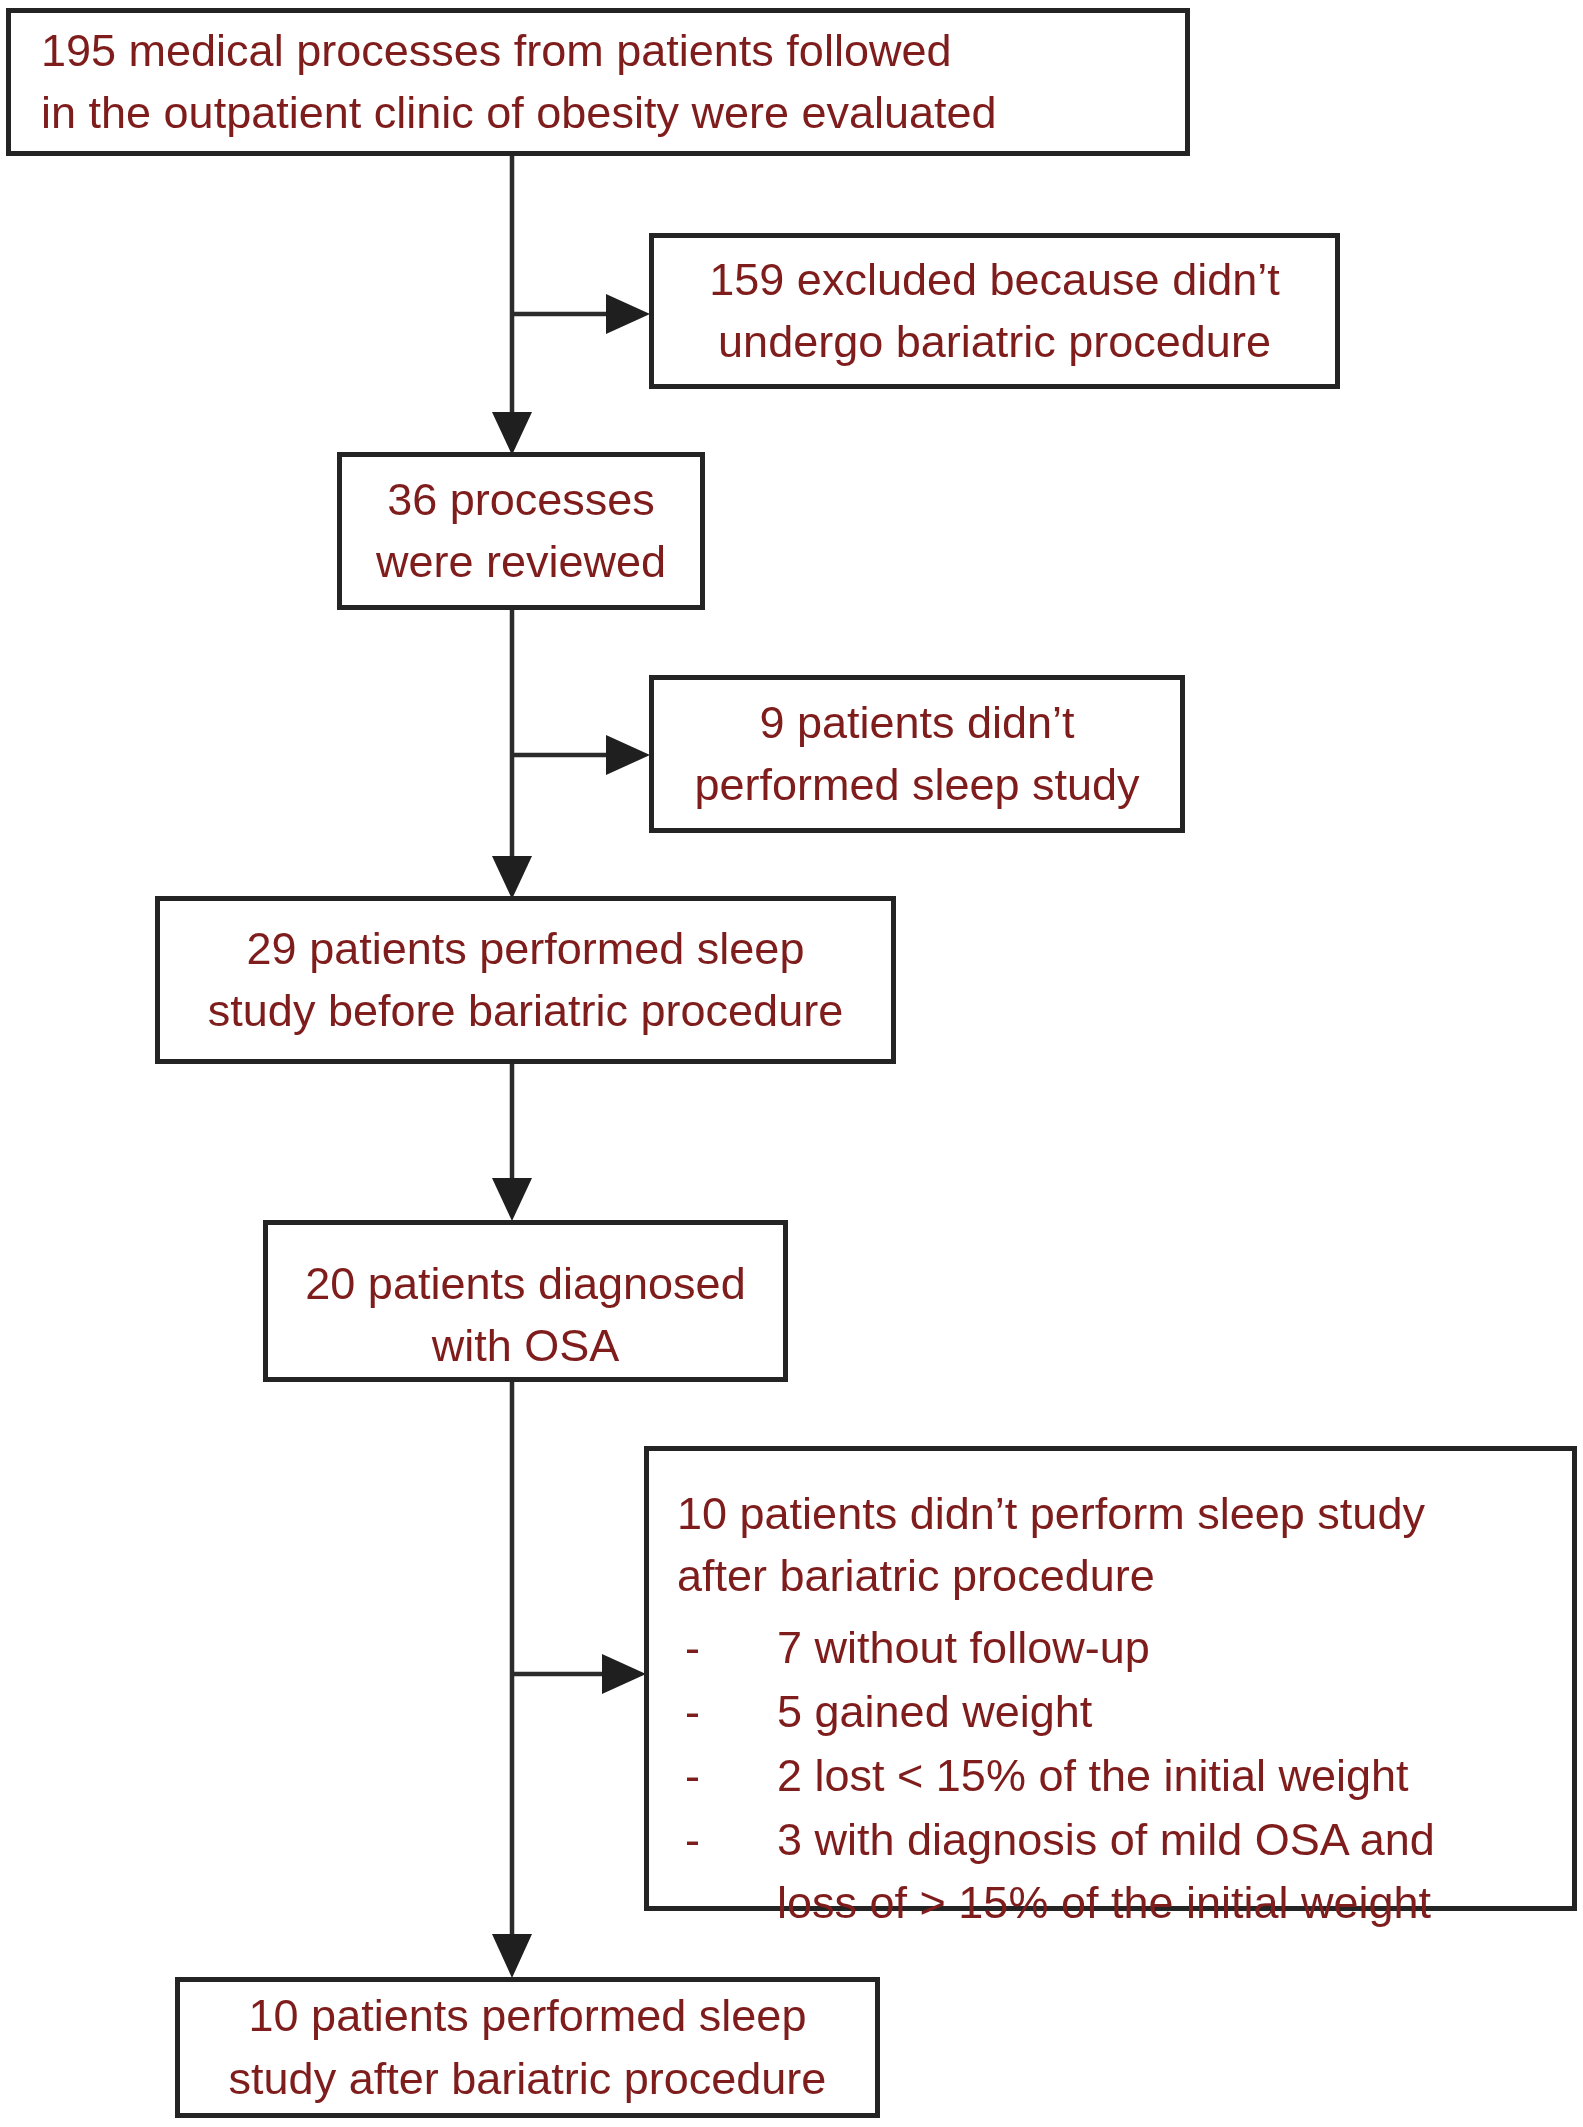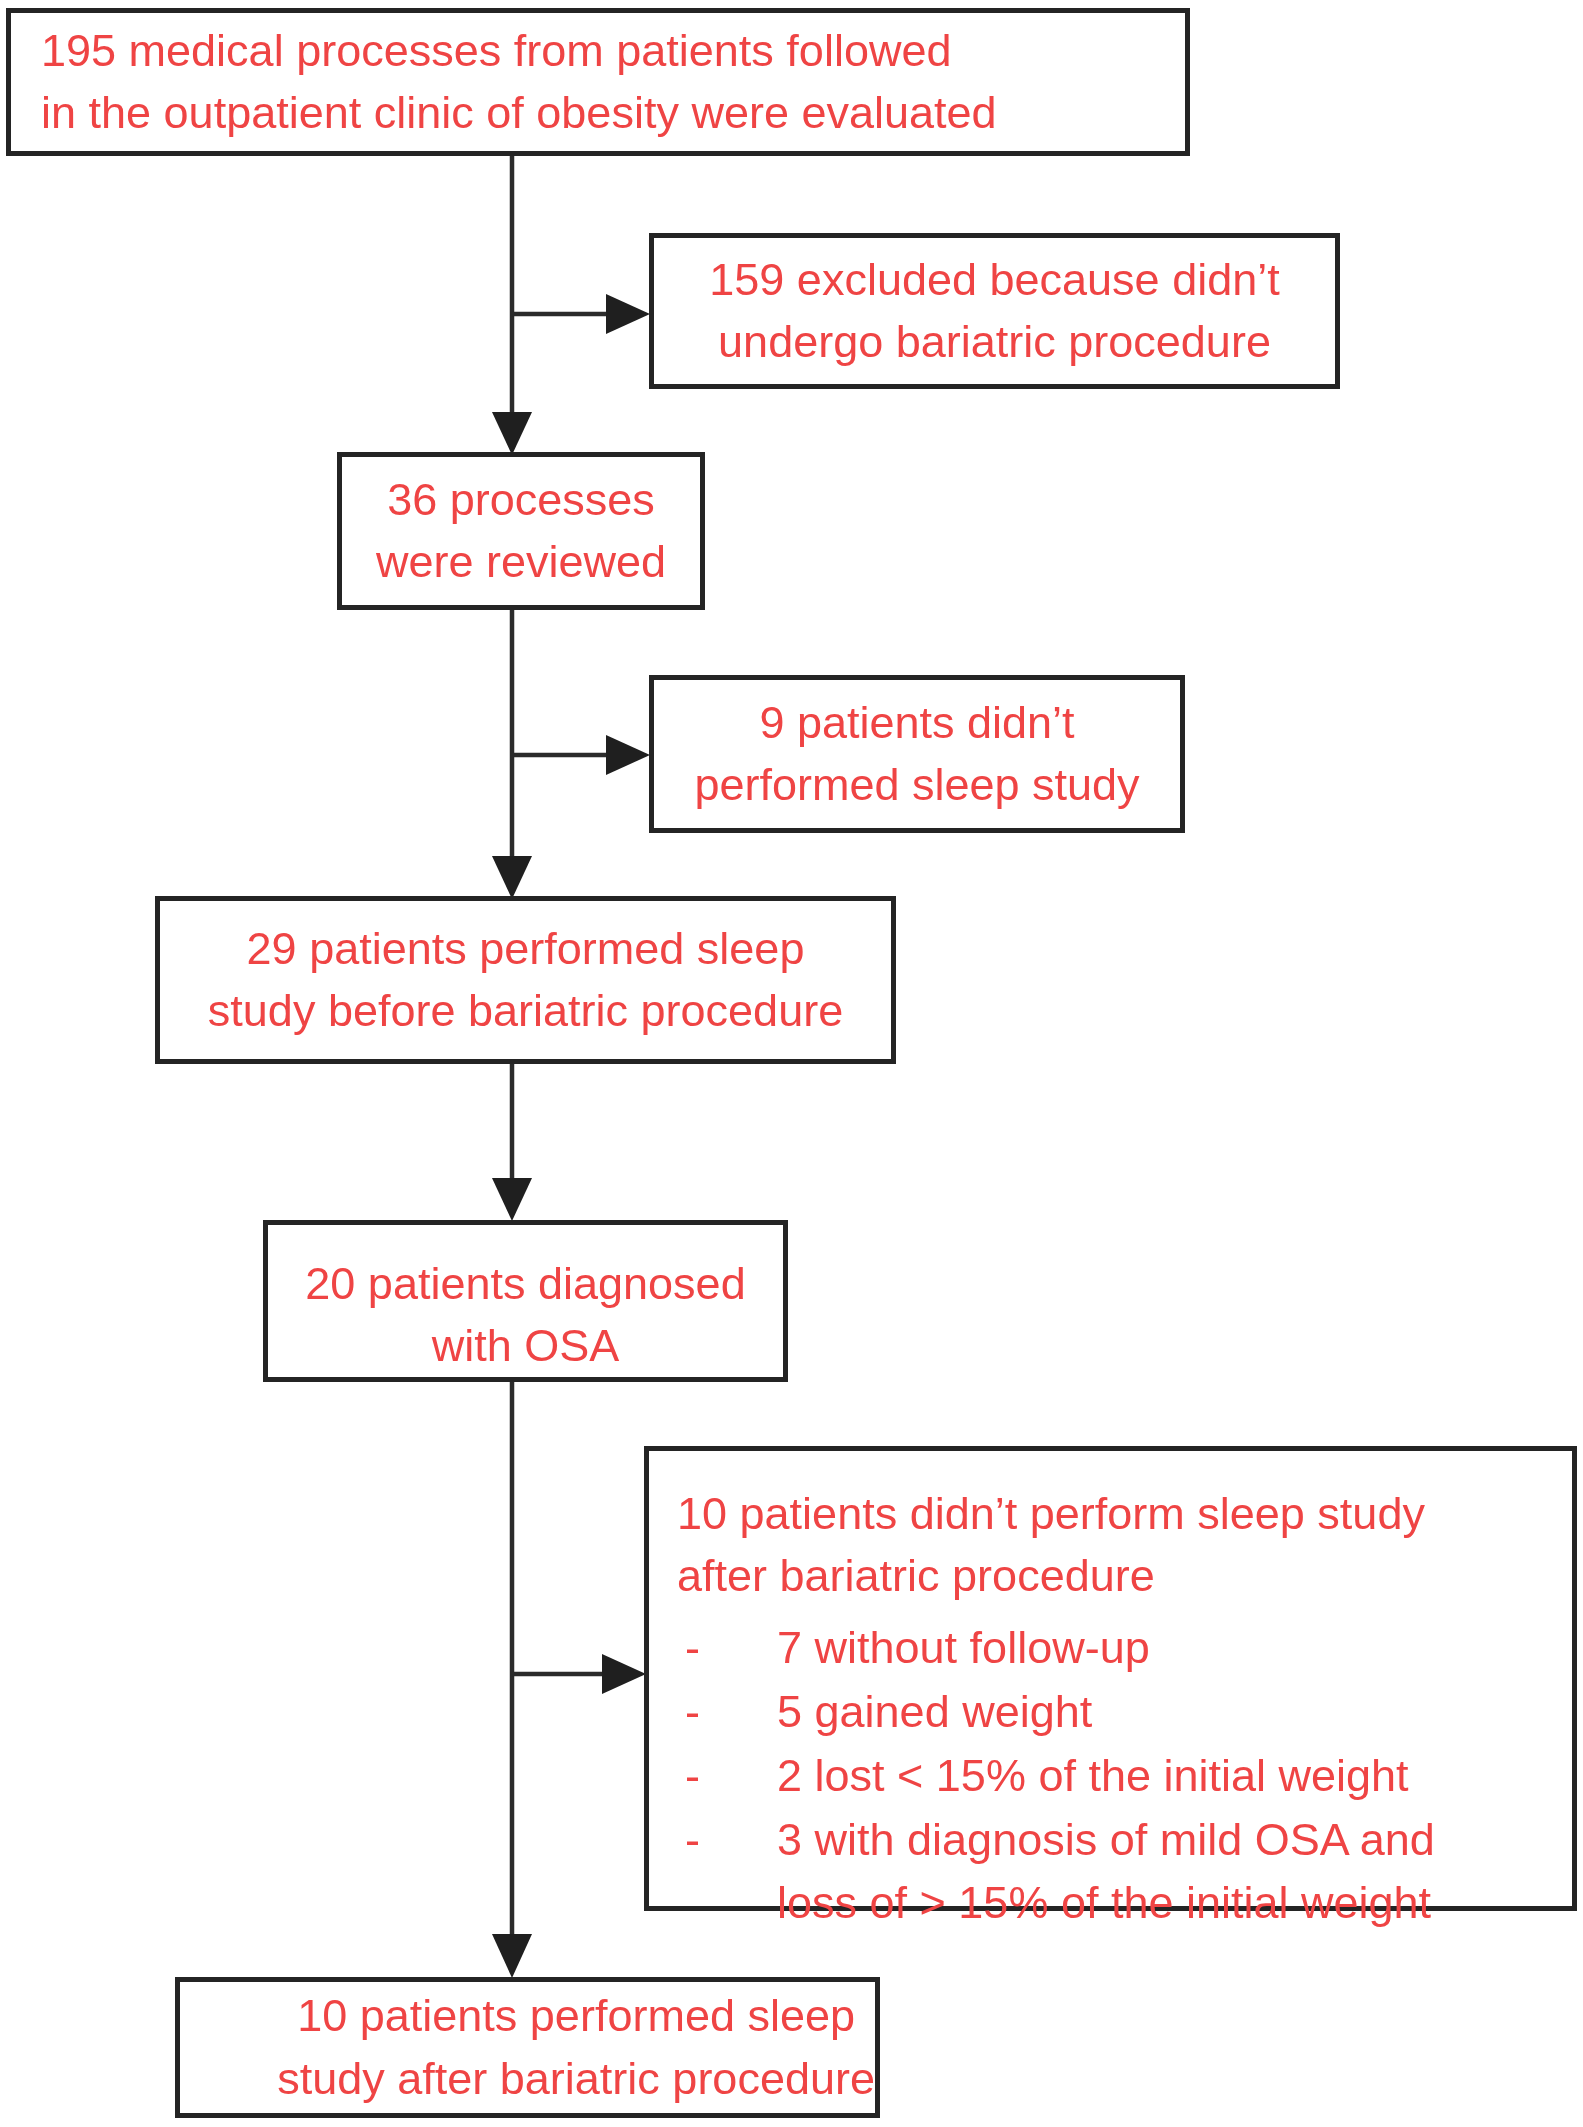--- a/index.html
+++ b/index.html
@@ -6,21 +6,21 @@
     margin: 0;
     padding: 0;
     background: #ffffff;
   }
   .canvas {
     position: relative;
     width: 1285px;
     height: 2127px;
     background: #ffffff;
     font-family: "Liberation Sans", "DejaVu Sans", sans-serif;
-    color: #ef4444;
+    color: #7f1d1d;
   }
   svg.connectors {
     position: absolute;
     left: 0;
     top: 0;
     width: 1583px;
     height: 2127px;
   }
   svg.connectors line {
     stroke: #2b2b2b;
@@ -48,21 +48,21 @@
   .box-evaluated      { left: 6px;   top: 8px;    width: 1184px; height: 148px;
                         justify-content: flex-start; text-align: left; padding-left: 30px; }
   .box-excluded       { left: 649px; top: 233px;  width: 691px;  height: 156px; }
   .box-reviewed       { left: 337px; top: 452px;  width: 368px;  height: 158px; }
   .box-nosleep        { left: 649px; top: 675px;  width: 536px;  height: 158px; }
   .box-sleepbefore    { left: 155px; top: 896px;  width: 741px;  height: 168px; text-align: center; }
   .box-osa            { left: 263px; top: 1220px; width: 525px;  height: 162px; align-items: flex-end; }
   .box-nosleepafter   { left: 644px; top: 1446px; width: 933px;  height: 465px;
                         display: block; text-align: left; white-space: normal;
                         padding: 32px 26px 18px 28px; }
-  .box-sleepafter     { left: 175px; top: 1977px; width: 705px;  height: 141px; justify-content: flex-end; }
+  .box-sleepafter     { left: 175px; top: 1977px; width: 705px;  height: 141px; }
 
   .box-nosleepafter .intro {
     white-space: pre-line;
     margin-bottom: 10px;
   }
   .bullet-row {
     display: flex;
     align-items: flex-start;
     margin-top: 2px;
   }

